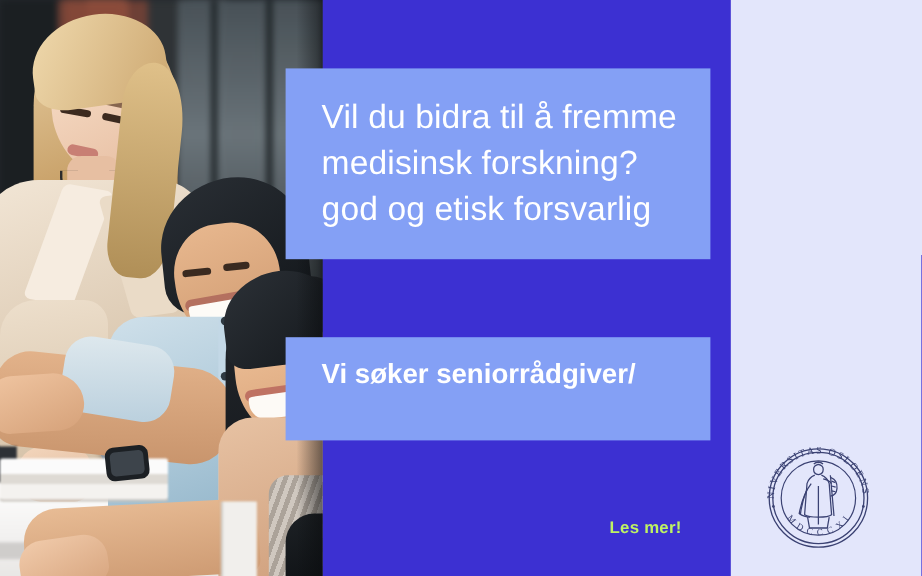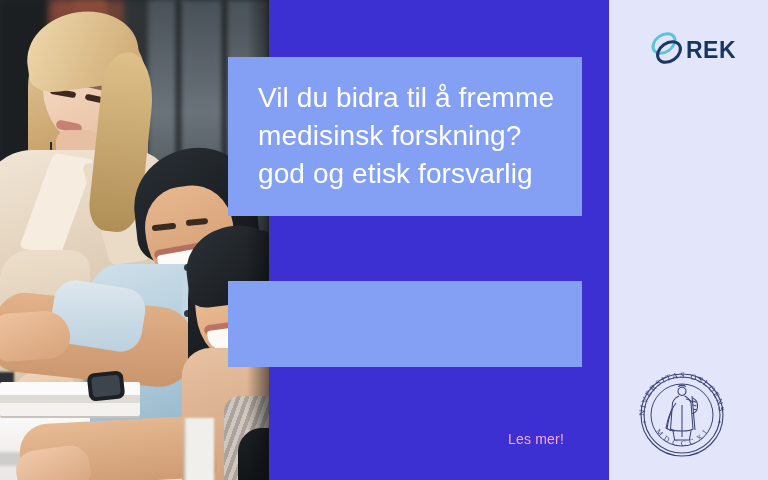--- a/index.html
+++ b/index.html
@@ -318,21 +318,21 @@
   }
 
   
   .pale {
     position:absolute; left:609px; top:0; width:159px; height:480px;
     background:#E3E6FB;
   }
 
   
   .card {
-    position:absolute; background:#84A0F5; color:#ffffff;
+    position:absolute; background:#84A0F5; color:#ffffff;margin-left:10px;
   }
   #card-question {
     left:228px; top:57px; width:354px; height:159px;
     padding:22px 28px 0 30px;
   }
   #card-question .line {
     font-size:28px; line-height:38px; font-weight:400;
     letter-spacing:.1px; white-space:nowrap;
   }
   #card-role {
@@ -340,21 +340,21 @@
     padding:14px 28px 0 30px;
   }
   #card-role .line {
     font-size:23px; line-height:33px; font-weight:700;
     letter-spacing:0; white-space:nowrap;
   }
 
   
   #cta {
     position:absolute; left:508px; top:431px;
-    font-size:14px; font-weight:400; color:#f9a8d4;
+    font-size:14px; font-weight:700; color:#bef264;
     letter-spacing:.2px; cursor:pointer;
   }
 
   
   #rek-logo {
     position:absolute; left:650px; top:28px; width:86px; height:44px;
     display:flex; align-items:center; gap:2px; cursor:pointer;
   }
   #rek-logo .rek-word {
     font-size:23px; font-weight:700; color:#16355F;
@@ -440,33 +440,25 @@
 
   <div class="pale"></div>
 
   <div class="card" id="card-question">
     <div class="line">Vil du bidra til å fremme</div>
     <div class="line">medisinsk forskning?</div>
     <div class="line">god og etisk forsvarlig</div>
   </div>
 
   <div class="card" id="card-role">
+    <div class="line">Vi søker seniorrådgiver/</div>
   </div>
 
   <div id="cta">Les mer!</div>
 
-  <div id="rek-logo">
-    <span>
-      <svg width="34" height="38" viewBox="0 0 34 38">
-        <ellipse cx="14" cy="14.5" rx="12" ry="8.5" transform="rotate(-36 14 14.5)" fill="none" stroke="#5BC4DC" stroke-width="3"></ellipse>
-        <ellipse cx="19" cy="23" rx="12.5" ry="9" transform="rotate(-36 19 23)" fill="none" stroke="#1B3668" stroke-width="3"></ellipse>
-      </svg>
-    </span>
-    <span class="rek-word">REK</span>
-  </div>
 
   <div id="uio-seal">
     <svg width="100" height="100" viewBox="0 0 100 100">
       <defs>
         <path id="arcTop" d="M 13,50 A 37,37 0 0 1 87,50"></path>
         <path id="arcBot" d="M 19,50 A 31,31 0 0 0 81,50"></path>
       </defs>
       <circle cx="50" cy="50" r="41" fill="none" stroke="#3B4273" stroke-width="1.1"></circle>
       <circle cx="50" cy="50" r="38" fill="none" stroke="#3B4273" stroke-width="1.1"></circle>
       <circle cx="50" cy="50" r="31" fill="none" stroke="#3B4273" stroke-width="1"></circle>

